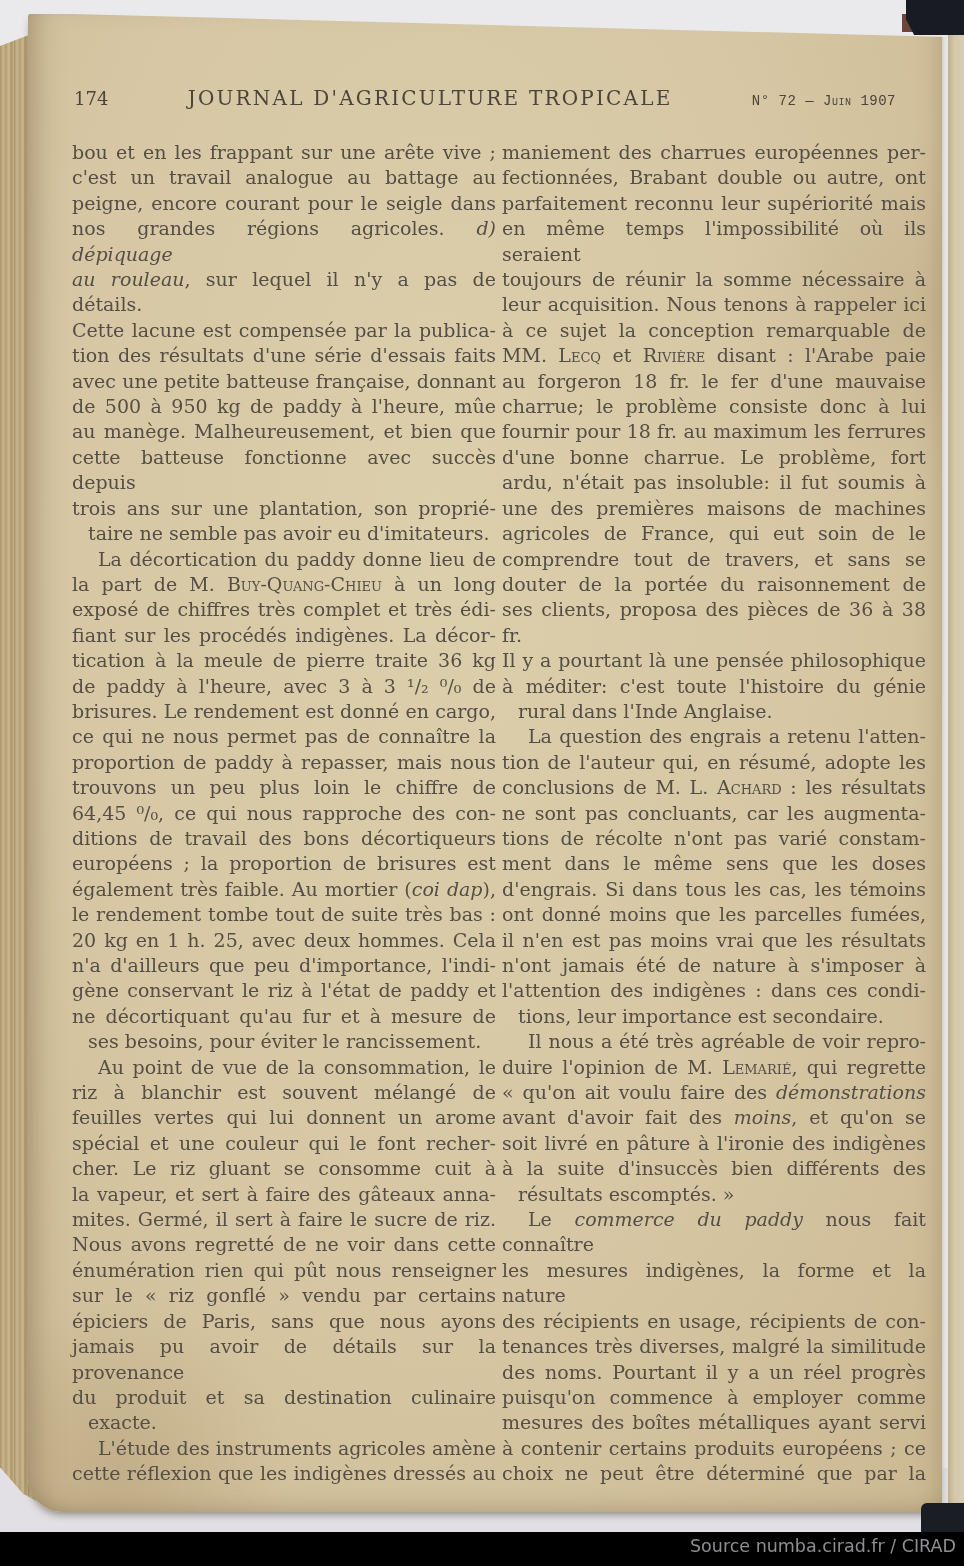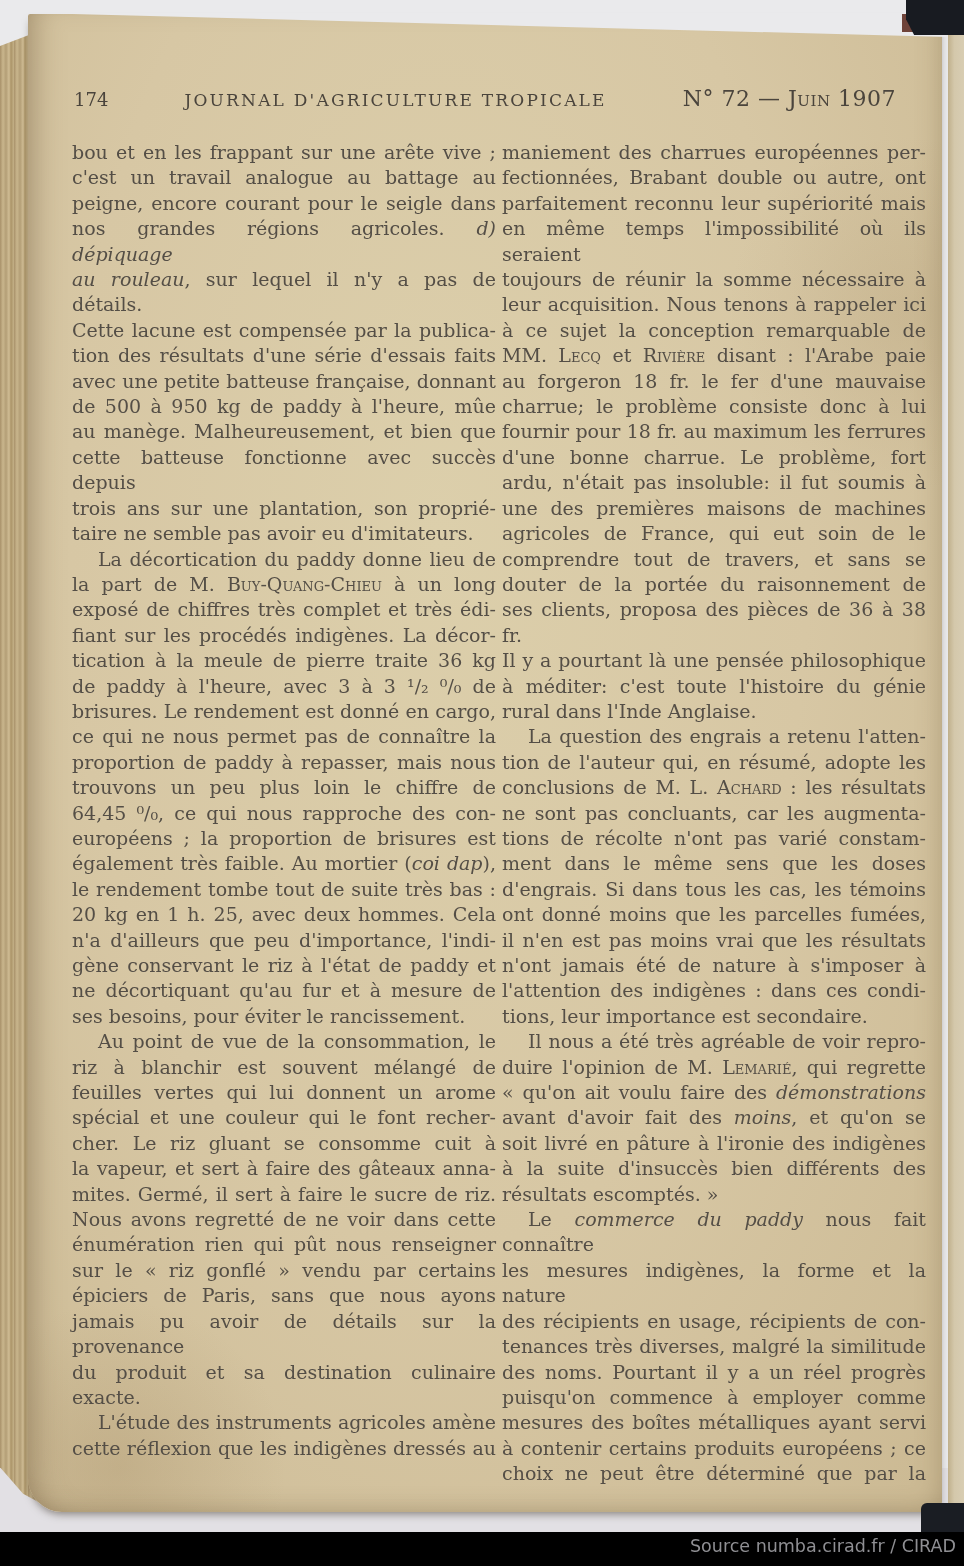--- a/index.html
+++ b/index.html
@@ -34,30 +34,30 @@
   .corner-brown{position:absolute;left:902px;top:14px;width:12px;height:18px;background:#6f4339;}
   .corner-tr{position:absolute;left:906px;top:0;width:58px;height:35px;background:#181b21;
      clip-path:polygon(0 0,100% 0,100% 100%,14% 100%,0 55%);}
   .corner-br{position:absolute;left:921px;top:1503px;width:43px;height:29px;
      background:#1a1d23;border-radius:6px 0 0 0;}
 
   
   .hdr{position:absolute;top:72px;left:0;width:100%;box-sizing:border-box;
      padding:0 46px;display:flex;align-items:baseline;color:#4a443c;}
   .hdr .num{font-size:18px;}
-  .hdr .title{flex:1;text-align:center;font-size:17px;letter-spacing:2.2px;white-space:nowrap;}
-  .hdr .issue{font-size:22px;letter-spacing:.5px;white-space:nowrap;}
+  .hdr .title{flex:1;text-align:center;font-size:20px;letter-spacing:2.2px;white-space:nowrap;}
+  .hdr .issue{font-size:14px;letter-spacing:.5px;white-space:nowrap;font-family:Liberation Mono, monospace;}
 
   
   .col{position:absolute;top:126px;width:424px;font-size:19px;line-height:25.4px;
      color:#544e46;}
   .col-left{left:44px;}
   .col-right{left:474px;}
   .ln{text-align:justify;text-align-last:justify;}
-  .ln.last{text-align-last:left;}
+  .ln.last{text-align-last:left;margin-left:16px;}
   .ln.ind{text-indent:26px;}
   .i{font-style:italic;}
   .sc{font-variant:small-caps;}
 
   
   .footer{position:absolute;left:0;top:1532px;width:964px;height:34px;background:#000000;}
   .footer .src{position:absolute;right:8px;top:4px;font-family:"DejaVu Sans", sans-serif;
      font-size:17.5px;color:#8f8f93;}
 </style>
 </head>
@@ -92,20 +92,21 @@
         <div class="ln">la part de M. <span class="sc">Buy-Quang-Chieu</span> à un long</div>
         <div class="ln">exposé de chiffres très complet et très édi-</div>
         <div class="ln">fiant sur les procédés indigènes. La décor-</div>
         <div class="ln">tication à la meule de pierre traite 36 kg</div>
         <div class="ln">de paddy à l'heure, avec 3 à 3 ¹/₂ ⁰/₀ de</div>
         <div class="ln">brisures. Le rendement est donné en cargo,</div>
         <div class="ln">ce qui ne nous permet pas de connaître la</div>
         <div class="ln">proportion de paddy à repasser, mais nous</div>
         <div class="ln">trouvons un peu plus loin le chiffre de</div>
         <div class="ln">64,45 ⁰/₀, ce qui nous rapproche des con-</div>
+        <div class="ln">ditions de travail des bons décortiqueurs</div>
         <div class="ln">européens ; la proportion de brisures est</div>
         <div class="ln">également très faible. Au mortier (<span class="i">coi dap</span>),</div>
         <div class="ln">le rendement tombe tout de suite très bas :</div>
         <div class="ln">20 kg en 1 h. 25, avec deux hommes. Cela</div>
         <div class="ln">n'a d'ailleurs que peu d'importance, l'indi-</div>
         <div class="ln">gène conservant le riz à l'état de paddy et</div>
         <div class="ln">ne décortiquant qu'au fur et à mesure de</div>
         <div class="ln last">ses besoins, pour éviter le rancissement.</div>
         <div class="ln ind">Au point de vue de la consommation, le</div>
         <div class="ln">riz à blanchir est souvent mélangé de</div>

